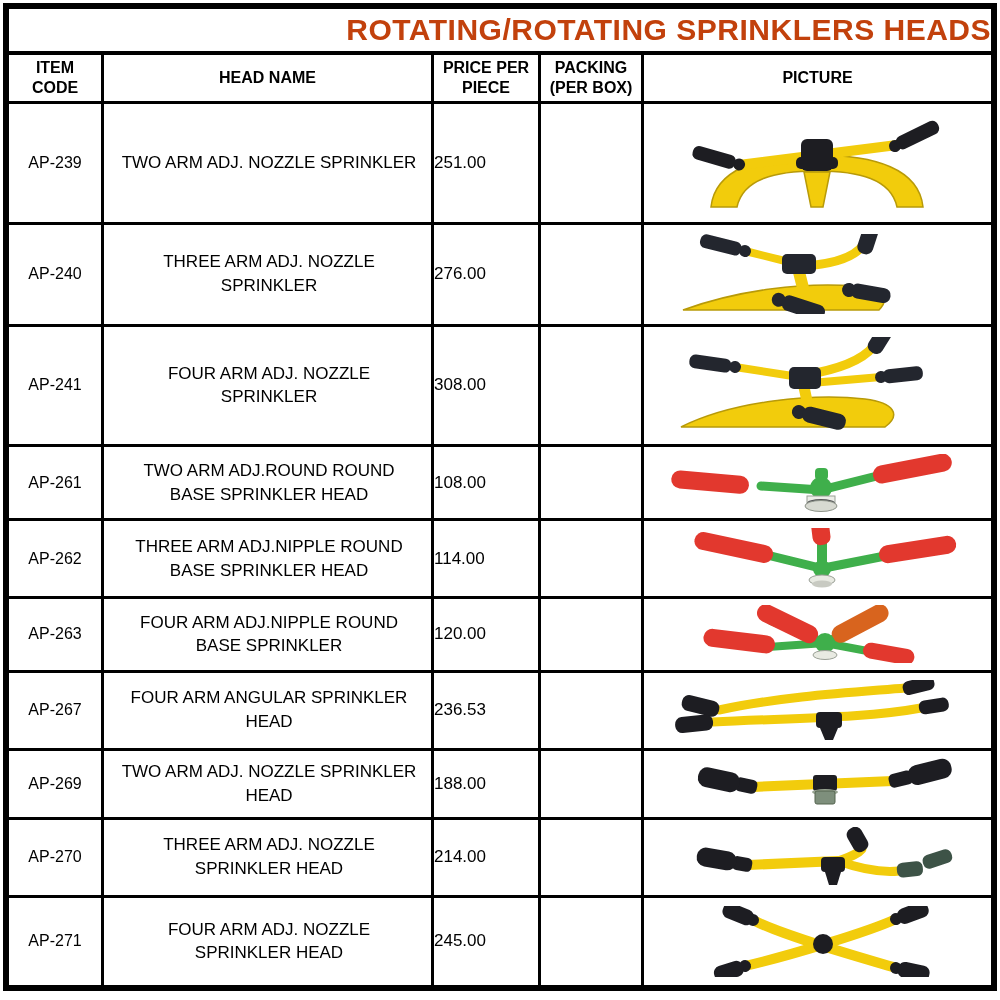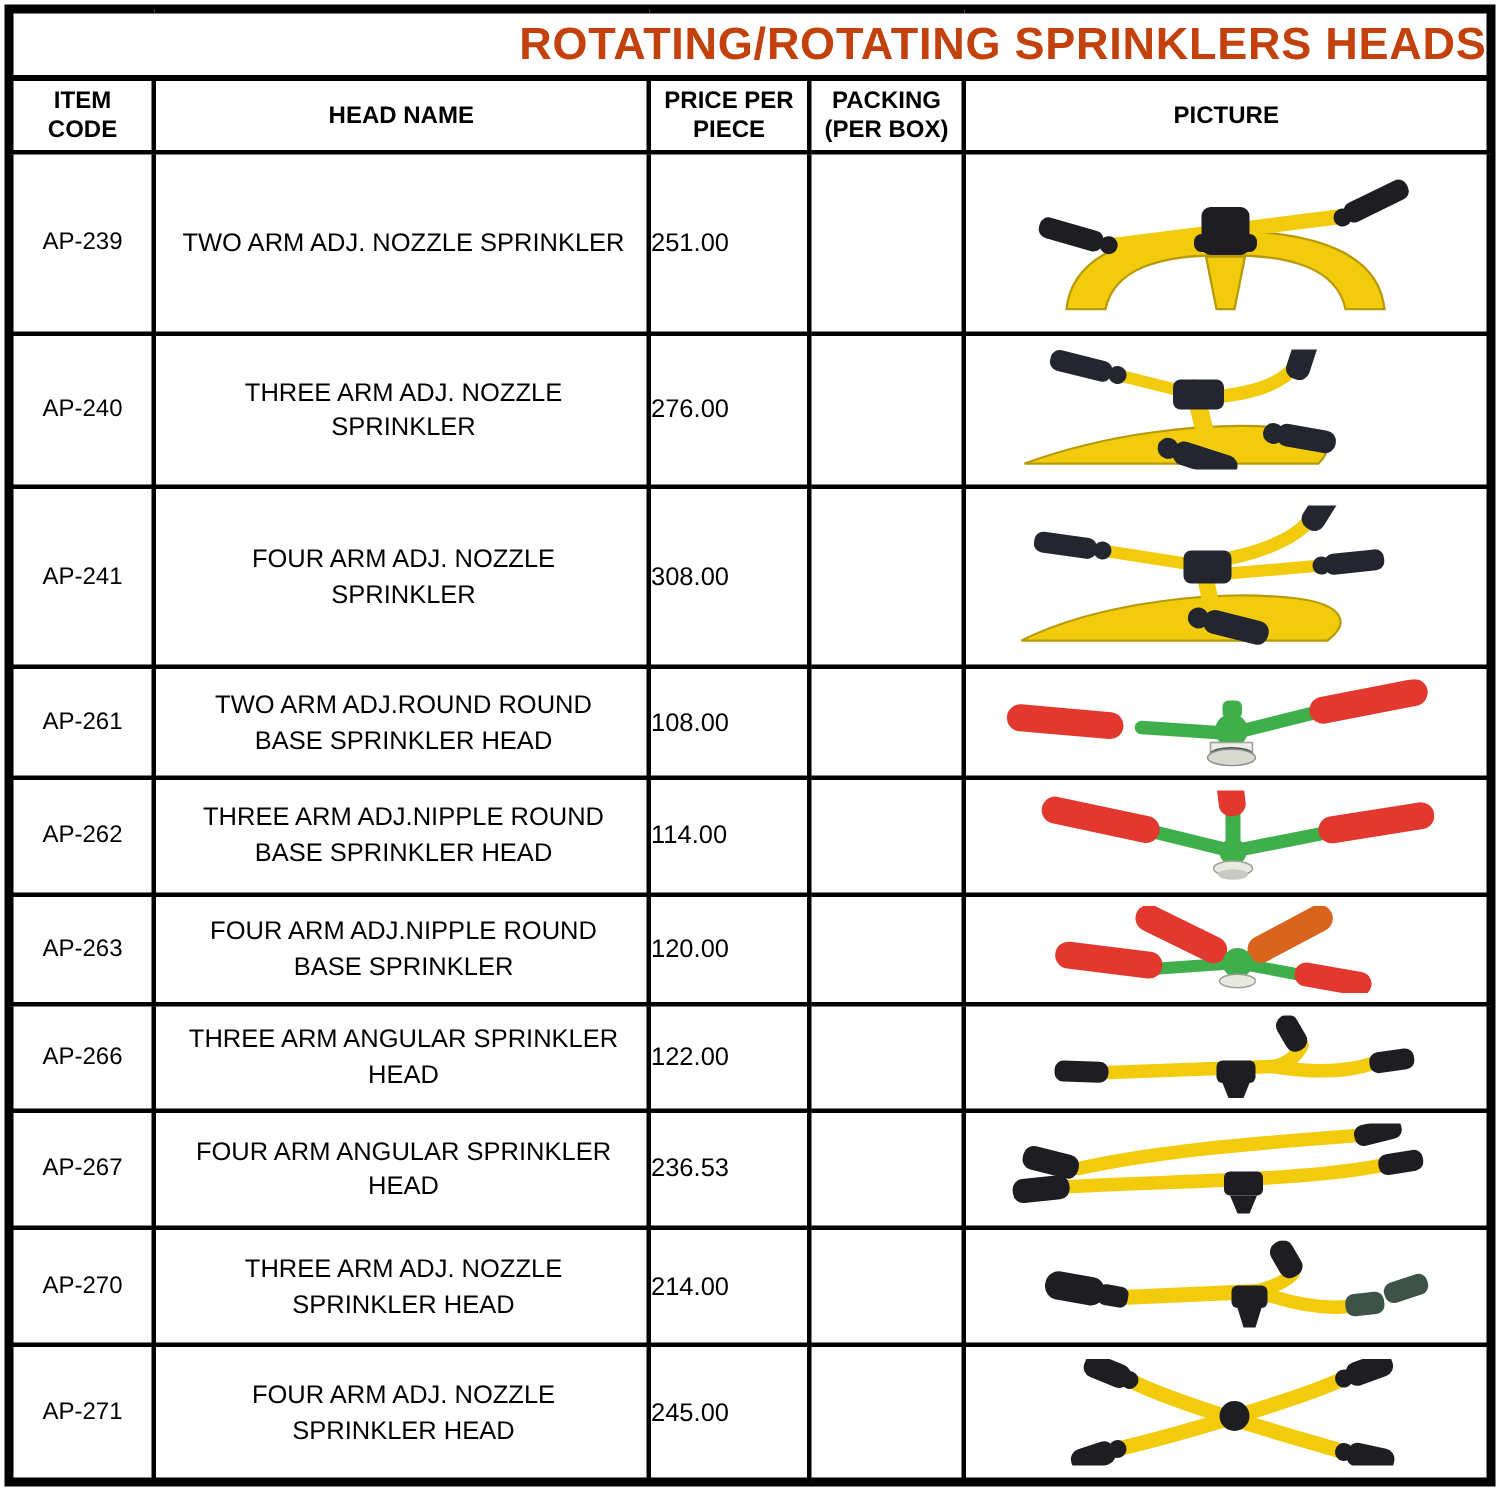--- a/index.html
+++ b/index.html
@@ -209,44 +209,20 @@
         <g transform="translate(214,45) rotate(10)">
                 <rect x="-4" y="-8" width="52" height="16" rx="8" fill="#e2382e"></rect>
               </g>
         <circle cx="172" cy="38" r="10" fill="#3faf4b"></circle>
         <ellipse cx="172" cy="50" rx="12" ry="4.5" fill="#e8eae2" stroke="#9aa096"></ellipse>
       </svg>
     </td>
   </tr>
 
 
-  <tr class="r8">
-    <td class="code">AP-266</td>
-    <td class="name">THREE ARM ANGULAR SPRINKLER
-HEAD</td>
-    <td class="price">122.00</td>
-    <td class="pack"></td>
-    <td class="pic">
-      <svg width="330" height="56" viewBox="0 0 330 56">
-        <path d="M86,38 L196,34 C206,32 212,26 215,20" fill="none" stroke="#f2cc0c" stroke-width="9" stroke-linecap="round"></path>
-        <path d="M196,34 C220,38 244,38 262,32" fill="none" stroke="#f2cc0c" stroke-width="9" stroke-linecap="round"></path>
-        <g transform="translate(84,38) rotate(2)">
-                <rect x="-34" y="-7" width="36" height="14" rx="6" fill="#1d1d22"></rect>
-              </g>
-        <g transform="translate(214,21) rotate(-120)">
-                <rect x="-2" y="-8" width="26" height="15" rx="7" fill="#1d1d22"></rect>
-              </g>
-        <g transform="translate(262,32) rotate(-8)">
-                <rect x="-2" y="-7" width="30" height="14" rx="6" fill="#1d1d22"></rect>
-              </g>
-        <rect x="158" y="30" width="26" height="15" rx="4" fill="#1d1d22"></rect>
-        <path d="M162,45 L180,45 L176,55 L166,55 Z" fill="#1d1d22"></path>
-      </svg>
-    </td>
-  </tr>
 
   <tr class="r9">
     <td class="code">AP-267</td>
     <td class="name">FOUR ARM ANGULAR SPRINKLER
 HEAD</td>
     <td class="price">236.53</td>
     <td class="pack"></td>
     <td class="pic">
       <svg width="330" height="61" viewBox="0 0 330 61">
         <path d="M66,30 C130,16 205,12 252,8" fill="none" stroke="#f2cc0c" stroke-width="9" stroke-linecap="round"></path>
@@ -262,20 +238,43 @@
               </g>
         <g transform="translate(268,28) rotate(-9)">
                 <rect x="-2" y="-7" width="30" height="14" rx="6" fill="#1d1d22"></rect>
               </g>
         <rect x="163" y="32" width="26" height="16" rx="4" fill="#1d1d22"></rect>
         <path d="M167,48 L185,48 L180,60 L172,60 Z" fill="#1d1d22"></path>
       </svg>
     </td>
   </tr>
 
+  <tr class="r10">
+    <td class="code">AP-269</td>
+    <td class="name">TWO ARM ADJ. NOZZLE SPRINKLER
+HEAD</td>
+    <td class="price">188.00</td>
+    <td class="pack"></td>
+    <td class="pic">
+      <svg width="330" height="53" viewBox="0 0 330 53">
+        <path d="M100,30 L240,24" stroke="#f2cc0c" stroke-width="10" stroke-linecap="round"></path>
+        <g transform="translate(100,30) rotate(12)">
+                <rect x="-18" y="-7" width="22" height="14" rx="5" fill="#1d1d22"></rect>
+                <rect x="-56" y="-10" width="42" height="20" rx="9" fill="#1d1d22"></rect>
+              </g>
+        <g transform="translate(240,24) rotate(-14)">
+                <rect x="-4" y="-7" width="24" height="14" rx="5" fill="#1d1d22"></rect>
+                <rect x="16" y="-10" width="44" height="20" rx="9" fill="#1d1d22"></rect>
+              </g>
+        <rect x="160" y="18" width="24" height="16" rx="3" fill="#1d1d22"></rect>
+        <ellipse cx="172" cy="35" rx="13" ry="3" fill="#9aa694"></ellipse>
+        <rect x="162" y="34" width="20" height="13" rx="2" fill="#7e8f7c" stroke="#55644f"></rect>
+      </svg>
+    </td>
+  </tr>
 
   <tr class="r11">
     <td class="code">AP-270</td>
     <td class="name">THREE ARM ADJ. NOZZLE
 SPRINKLER HEAD</td>
     <td class="price">214.00</td>
     <td class="pack"></td>
     <td class="pic">
       <svg width="330" height="61" viewBox="0 0 330 61">
         <path d="M95,38 L185,34" stroke="#f2cc0c" stroke-width="10" stroke-linecap="round"></path>

